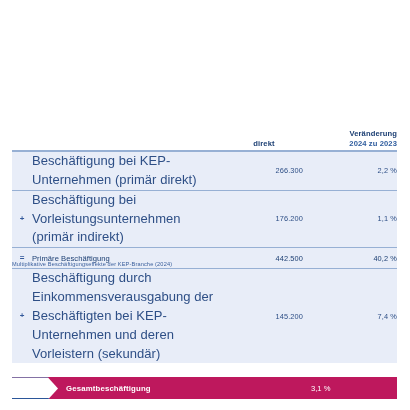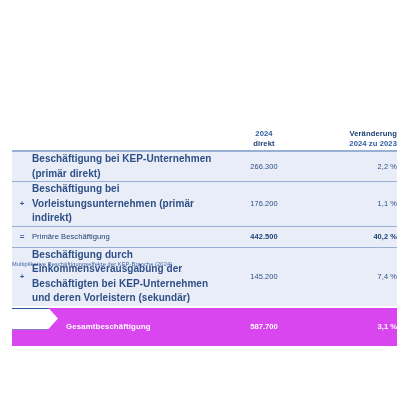--- a/index.html
+++ b/index.html
@@ -79,62 +79,61 @@
     flex: 0 0 20px;
     text-align: center;
     font-size: 8px;
     font-weight: bold;
     color: #33599b;
     line-height: 1;
     align-self: center;
   }
   .cell-label {
     flex: 1 1 auto;
-    font-size: 10px;
+    font-size: 13px;
     color: #2e4f86;
     line-height: 1.45;
     letter-spacing: .05px;
     padding-right: 6px;
-    font-weight: bold;
   }
   .cell-label.bold {
     font-weight: normal;
     color: #1c3f73;
     font-size: 7.6px;
   }
   .cell-num {
     width: 78px;
     flex: 0 0 78px;
-    text-align: center;
+    text-align: right;
     font-size: 7.4px;
     color: #2e4f86;
     letter-spacing: .1px;
   }
   .cell-chg {
     width: 86px;
     flex: 0 0 86px;
     margin-left: 8px;
     text-align: right;
     font-size: 7.4px;
     color: #2e4f86;
     letter-spacing: .1px;
   }
   .cell-num.bold, .cell-chg.bold {
-    font-weight: bold;
+    font-weight: normal;
     color: #1c3f73;
   }
 
   
   .total-row {
     position: relative;
-    height: 38px;
-    background: #d946ef;
+    height: 22px;
+    background: #be185d;
     display: flex;
     align-items: center;
-    margin-top: 2px;
+    margin-top: 14px;
   }
   .total-notch {
     position: absolute;
     left: 0;
     top: 0;
     width: 46px;
     height: 22px;
     background: #ffffff;
     clip-path: polygon(0 0, 36px 0, 46px 50%, 36px 100%, 0 100%);
     border-top: 1px solid #2b5699;
@@ -154,23 +153,23 @@
     flex: 0 0 78px;
     text-align: center;
     font-size: 7.6px;
     font-weight: bold;
     color: #ffffff;
   }
   .total-chg {
     width: 86px;
     flex: 0 0 86px;
     margin-left: 8px;
-    text-align: right;
-    font-size: 7.6px;
-    font-weight: bold;
+    text-align: left;
+    font-size: 7.6px;
+    font-weight: normal;
     color: #ffffff;
   }
 
   .caption {
     position: absolute;
     left: 12px;
     top: 261px;
     font-size: 5.6px;
     color: #3a5f9c;
     letter-spacing: .15px;
@@ -180,21 +179,20 @@
 <body>
 
 <div id="page">
 
   <div class="table-block">
 
     <div class="thead">
       <div class="th-spacer"></div>
 
       <div class="th-col col-abs">
-        <span class="th-l1">2024</span>
         <span class="th-l2">direkt</span>
       </div>
 
       <div class="th-col col-chg">
         <span class="th-l1 dark">Veränderung</span>
         <span class="th-l2 accent">2024 zu 2023</span>
       </div>
     </div>
 
     <div class="tbody">
@@ -225,21 +223,20 @@
         <div class="cell-label">Beschäftigung durch Einkommensverausgabung der Beschäftigten bei KEP-Unternehmen und deren Vorleistern (sekundär)</div>
         <div class="cell-num">145.200</div>
         <div class="cell-chg">7,4 %</div>
       </div>
 
     </div>
 
     <div class="total-row">
       <div class="total-notch"></div>
       <div class="total-label">Gesamtbeschäftigung</div>
-      <div class="total-num">587.700</div>
       <div class="total-chg">3,1 %</div>
     </div>
 
   </div>
 
   <div class="caption">Multiplikative Beschäftigungseffekte der KEP-Branche (2024)</div>
 
 </div>
 
 </body></html>

